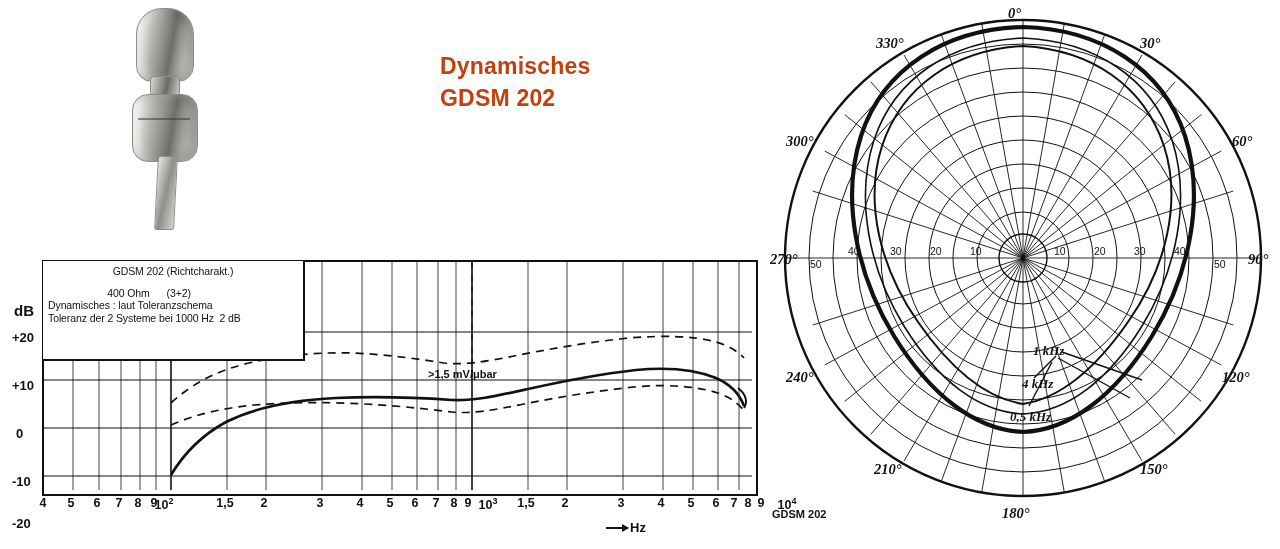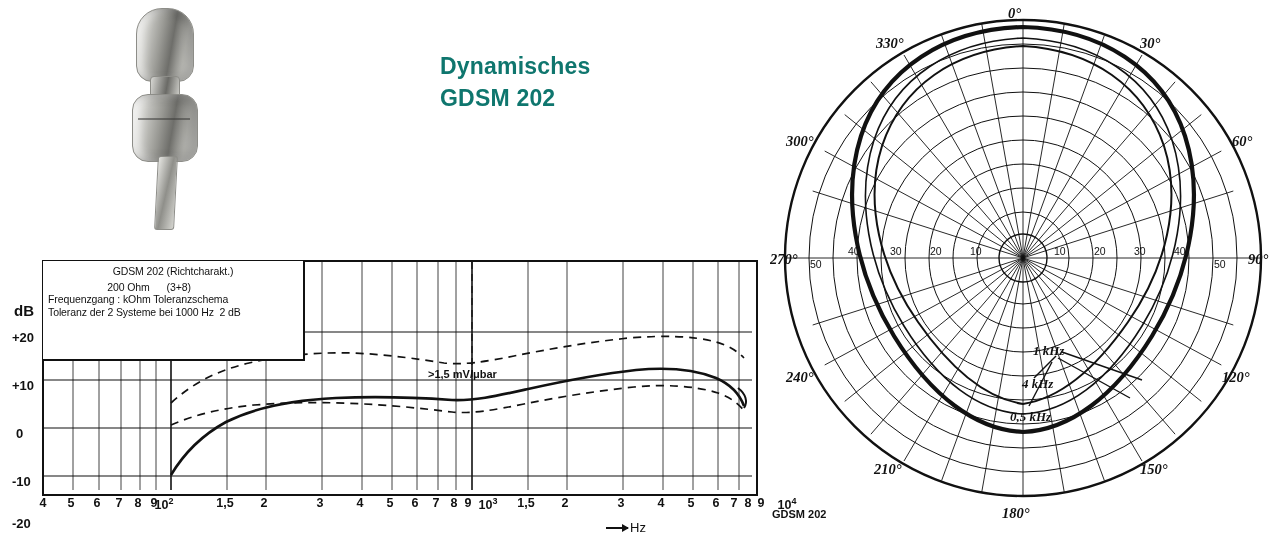--- a/index.html
+++ b/index.html
@@ -58,21 +58,21 @@
 
   
   #title-block {
     position: absolute;
     left: 440px;
     top: 50px;
     font-weight: bold;
     font-size: 23px;
     line-height: 32px;
     letter-spacing: .2px;
-    color: #0f766e;
+    color: #c2410c;
   }
 
   
   #freq-chart {
     position: absolute;
     left: 10px;
     top: 252px;
     width: 760px;
     height: 290px;
   }
@@ -108,21 +108,21 @@
     background: #fff;
     box-sizing: border-box;
     padding: 4px 5px 0 5px;
     font-size: 10.5px;
     line-height: 12.6px;
     font-family: "Liberation Sans", sans-serif;
     letter-spacing: -0.1px;
   }
   #legend-title {
     text-align: center;
-    margin-bottom: 3px;
+    margin-bottom: 9px;
     font-size: 10.5px;
   }
   .legend-line { white-space: pre; }
 
   #x-axis-labels {
     position: absolute;
     left: 32px; top: 244px;
     width: 712px; height: 20px;
   }
   .x-lab {
@@ -130,21 +130,21 @@
     font-size: 12.5px;
     font-weight: bold;
     transform: translateX(-50%);
     white-space: nowrap;
   }
   .x-lab sup { font-size: 9px; }
   #hz-label {
     position: absolute;
     left: 620px; top: 268px;
     font-size: 13px;
-    font-weight: normal;
+    font-weight: bold;
   }
   #hz-arrow {
     position: absolute;
     left: 596px; top: 275px;
     width: 22px; height: 2px;
     background: #111;
   }
   #hz-arrow:after {
     content: "";
     position: absolute;
@@ -247,22 +247,22 @@
 
       <path d="M127,213 C142,188 160,172 182,160 C212,145 250,138 292,136 C335,134 380,136 408,138
                C430,139 452,134 484,127 C520,119 556,112 592,108 C624,105 652,108 672,116 C688,123 696,133 700,144" fill="none" stroke="#111" stroke-width="2.6"></path>
 
       <path d="M694,126 C702,132 704,140 700,146" fill="none" stroke="#111" stroke-width="2"></path>
     </svg>
   </div>
 
   <div id="legend-box">
     <div id="legend-title">GDSM 202   (Richtcharakt.)</div>
-    <div class="legend-line">                     200 Ohm      (3+8)</div>
-    <div class="legend-line">Frequenzgang : kOhm Toleranzschema</div>
+    <div class="legend-line">                     400 Ohm      (3+2)</div>
+    <div class="legend-line">Dynamisches : laut Toleranzschema</div>
     <div class="legend-line">Toleranz der 2 Systeme bei 1000 Hz  2 dB</div>
   </div>
 
   <div id="mv-annotation">&gt;1,5 mV/μbar</div>
 
   <div id="x-axis-labels">
     <span class="x-lab" style="left:1px">4</span>
     <span class="x-lab" style="left:29px">5</span>
     <span class="x-lab" style="left:55px">6</span>
     <span class="x-lab" style="left:77px">7</span>

